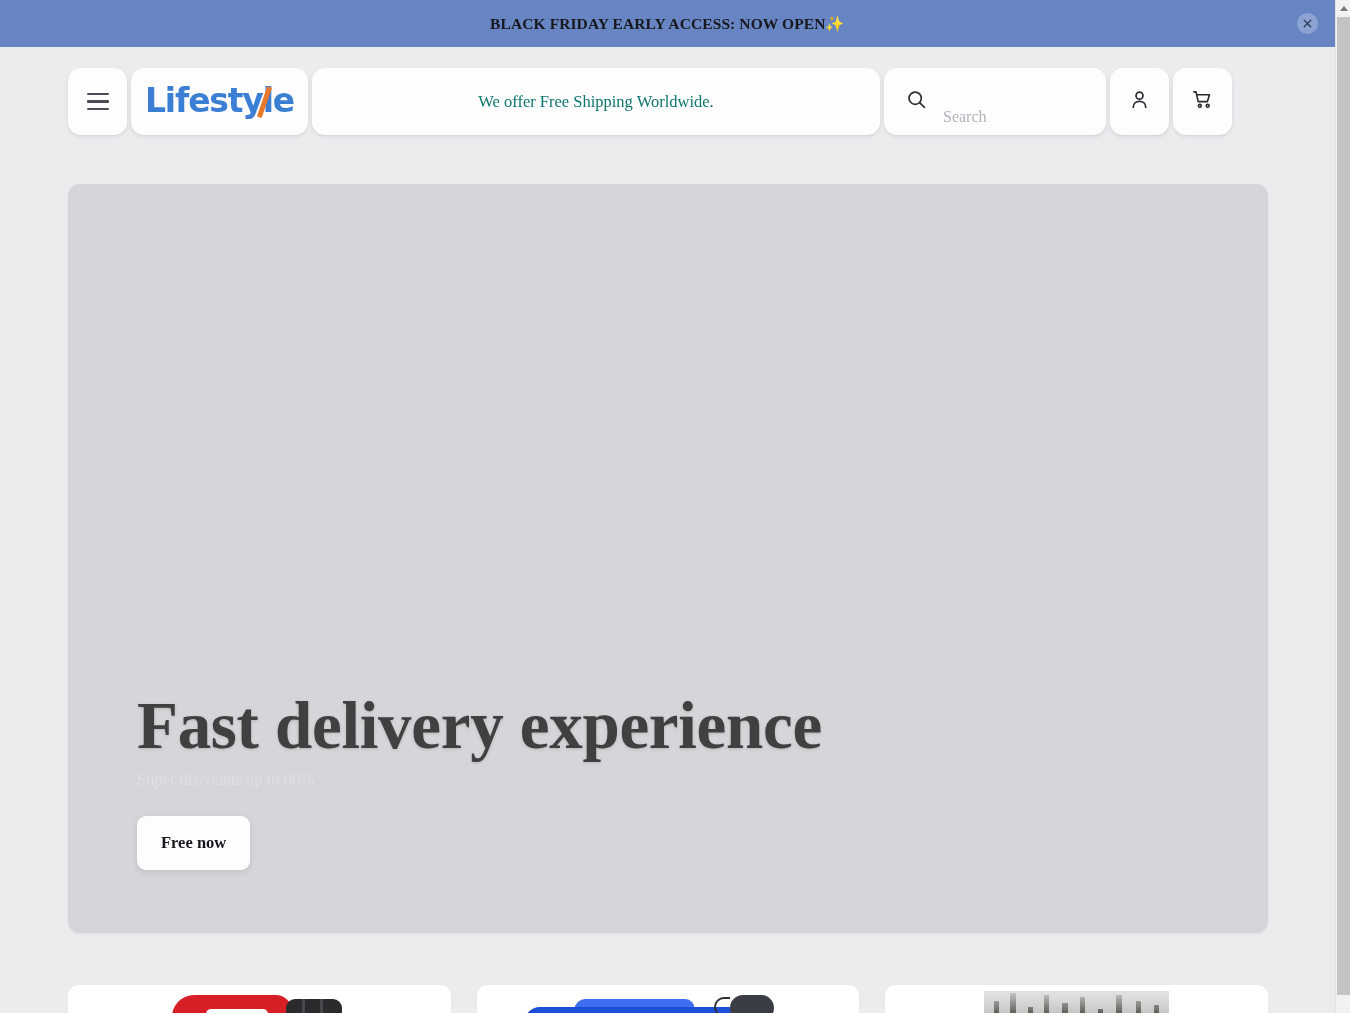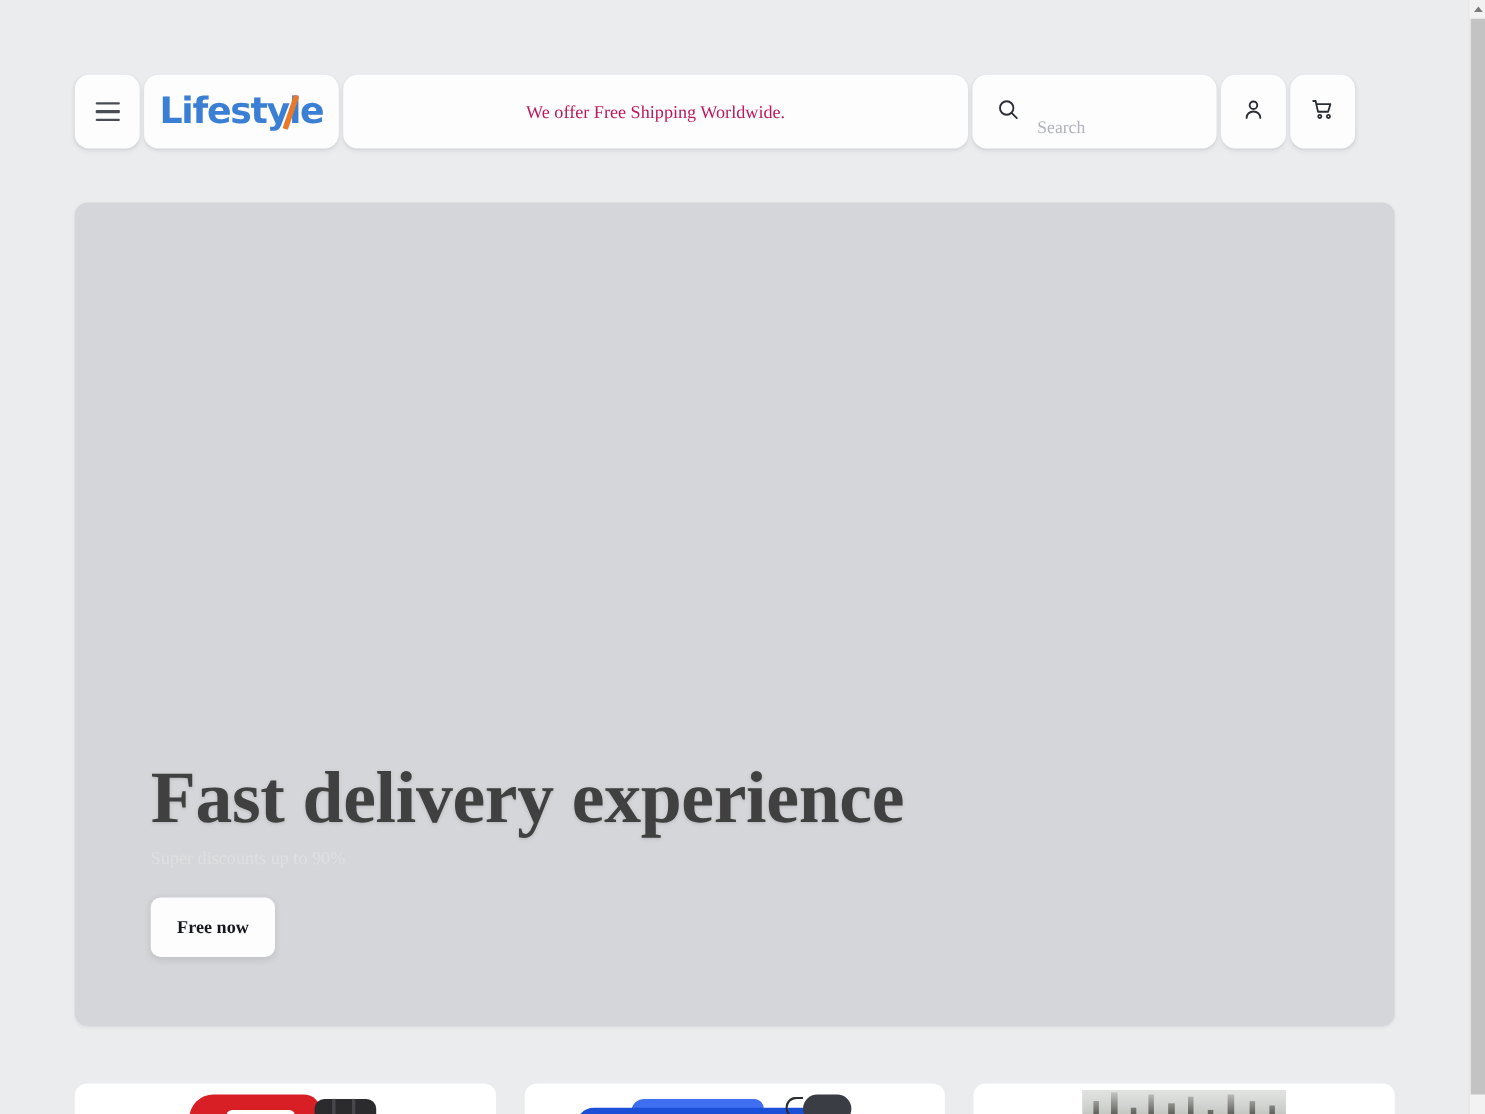--- a/index.html
+++ b/index.html
@@ -107,21 +107,21 @@
     border-radius: 1px;
   }
 
   .ship-card {
     width: 568px;
     cursor: default;
   }
   .ship-text {
     font-family: "Liberation Serif", serif;
     font-size: 16.5px;
-    color: #be185d;
+    color: #0f766e;
   }
 
   .search-card {
     width: 222px;
     flex: 1;
     max-width: 222px;
     justify-content: flex-start;
     padding: 0 22px;
     cursor: text;
   }
@@ -337,20 +337,29 @@
     background: #c3c3c3;
     border-radius: 0;
     cursor: grab;
   }
 </style>
 </head>
 <body>
 
 <div class="viewport">
 
+  <div class="promo-bar">
+    <div class="promo-text">BLACK FRIDAY EARLY ACCESS: NOW OPEN✨</div>
+    <button class="promo-close" aria-label="close">
+      <svg width="13" height="13" viewBox="0 0 24 24" fill="none" stroke="#2c3a55" stroke-width="2.4" stroke-linecap="round">
+        <line x1="6" y1="6" x2="18" y2="18"></line>
+        <line x1="18" y1="6" x2="6" y2="18"></line>
+      </svg>
+    </button>
+  </div>
 
   <div class="header">
 
     <div class="hdr-card menu-btn">
       <span class="menu-icon">
         <span></span>
           <span></span>
           <span></span>
       </span>
     </div>

